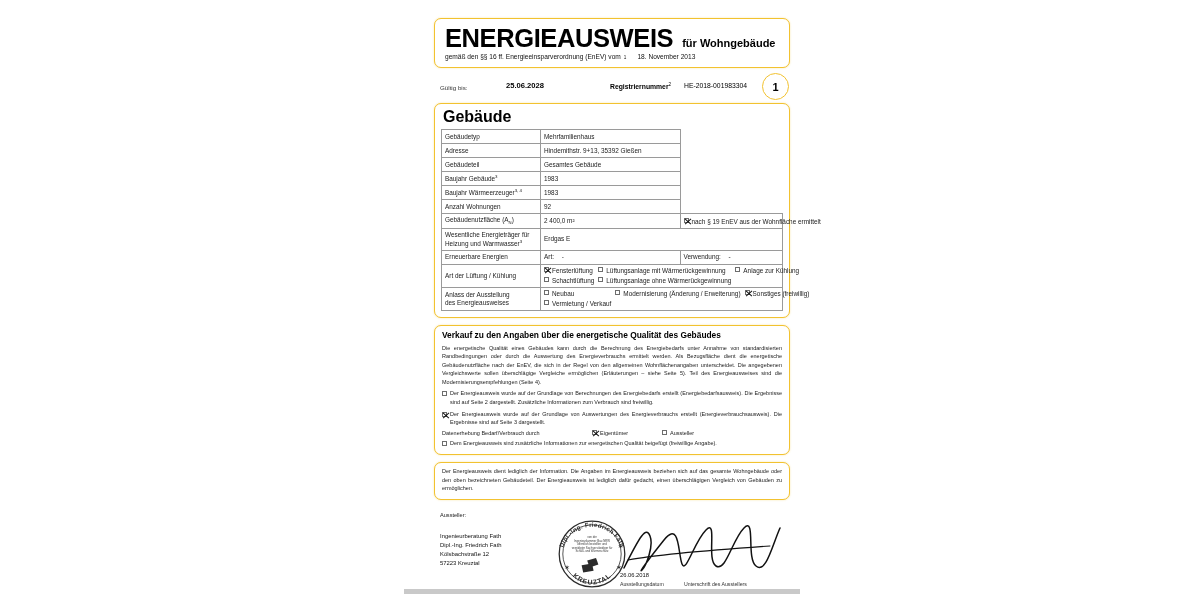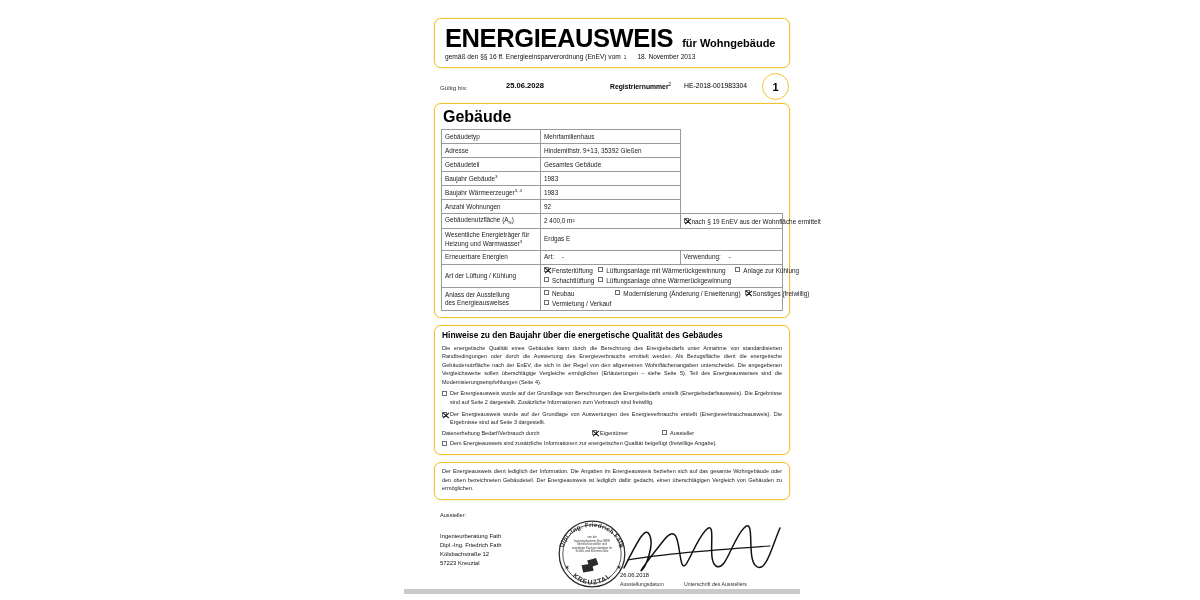--- a/index.html
+++ b/index.html
@@ -409,21 +409,21 @@
                     </span>
                   </div>
                 </div>
               </td>
             </tr>
           </tbody>
         </table>
       </div>
 
       <div class="ybox note-box">
-        <div class="note-title">Hinweise zu den Baujahr über die energetische Qualität des Gebäudes</div>
+        <div class="note-title">Verkauf zu den Angaben über die energetische Qualität des Gebäudes</div>
         <p class="note-p">Die energetische Qualität eines Gebäudes kann durch die Berechnung des Energiebedarfs unter Annahme von standardisierten Randbedingungen oder durch die Auswertung des Energieverbrauchs ermittelt werden. Als Bezugsfläche dient die energetische Gebäudenutzfläche nach der EnEV, die sich in der Regel von den allgemeinen Wohnflächenangaben unterscheidet. Die angegebenen Vergleichswerte sollen überschlägige Vergleiche ermöglichen (Erläuterungen – siehe Seite 5). Teil des Energieausweises sind die Modernisierungsempfehlungen (Seite 4).</p>
 
         <div class="opt-row">
           <span class="cbwrap"><span class="cb"></span></span>
           <span class="opt-txt">Der Energieausweis wurde auf der Grundlage von Berechnungen des Energiebedarfs erstellt (Energiebedarfsausweis). Die Ergebnisse sind auf Seite 2 dargestellt. Zusätzliche Informationen zum Verbrauch sind freiwillig.</span>
         </div>
 
         <div class="opt-row">
           <span class="cbwrap"><span class="cb checked"></span></span>
           <span class="opt-txt">Der Energieausweis wurde auf der Grundlage von Auswertungen des Energieverbrauchs erstellt (Energieverbrauchsausweis). Die Ergebnisse sind auf Seite 3 dargestellt.</span>

